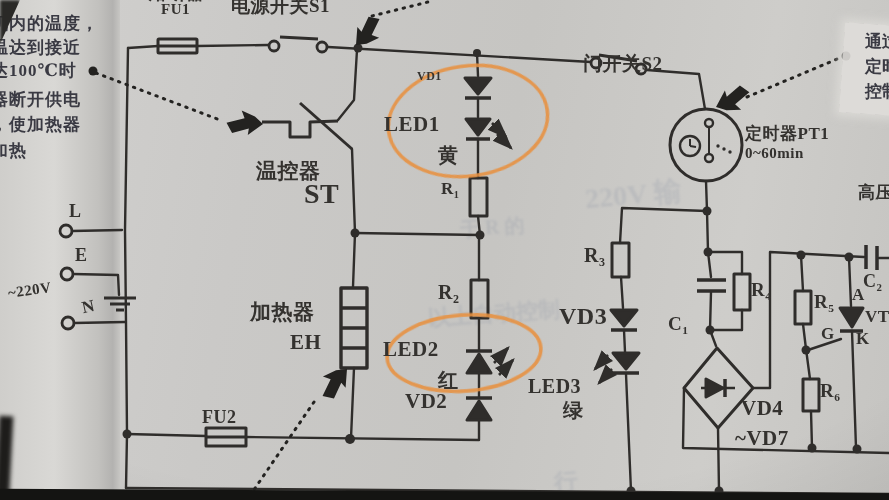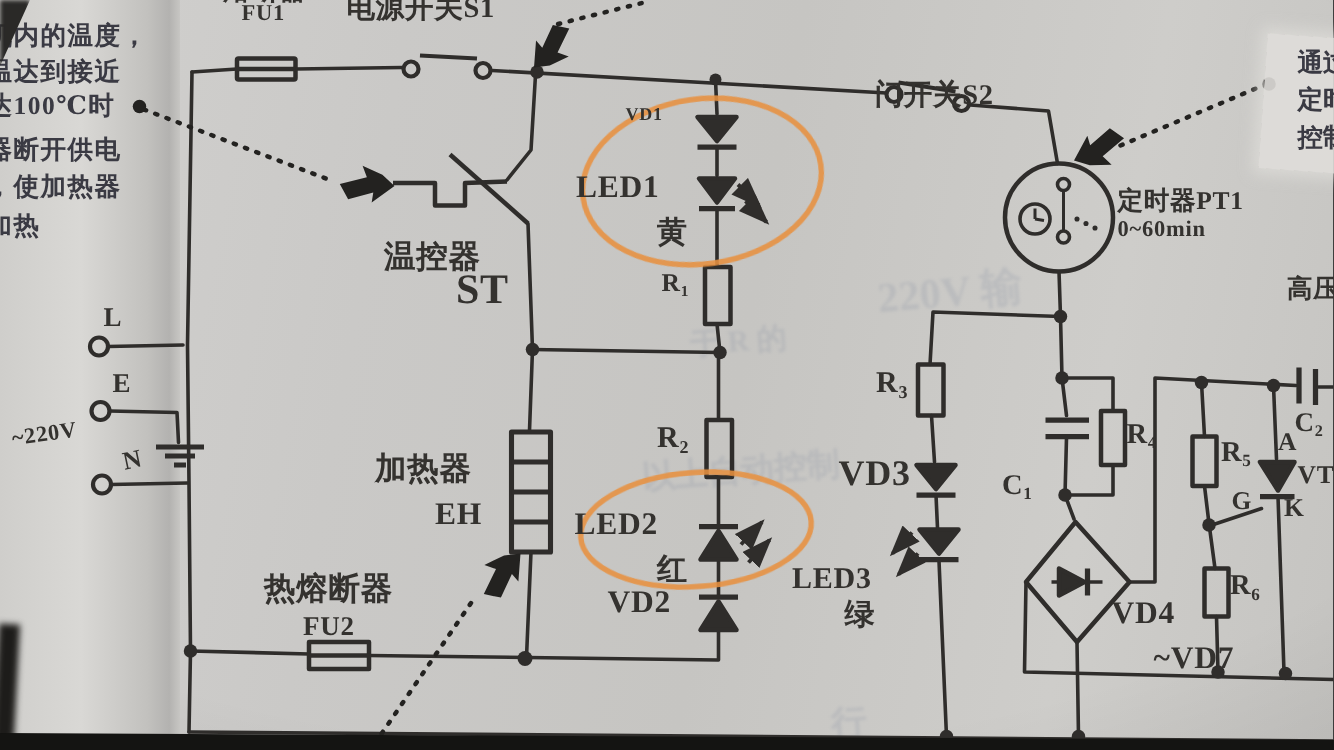--- a/index.html
+++ b/index.html
@@ -256,37 +256,36 @@
         <span class="lbl" style="left: 417px; top: 70px; font-size: 12px;">VD1</span>
         <span class="lbl" style="left: 384px; top: 113px; font-size: 21px;">LED1</span>
         <span class="lbl" style="left: 438px; top: 145px; font-size: 20px;">黄</span>
         <span class="lbl" style="left: 441px; top: 180px; font-size: 17px;">R<sub>1</sub></span>
         <span class="lbl" style="left: 438px; top: 282px; font-size: 20px;">R<sub>2</sub></span>
         <span class="lbl" style="left: 383px; top: 338px; font-size: 21px;">LED2</span>
         <span class="lbl" style="left: 438px; top: 370px; font-size: 20px;">红</span>
         <span class="lbl" style="left: 405px; top: 390px; font-size: 21px;">VD2</span>
         <span class="lbl" style="left: 250px; top: 301px; font-size: 21px; text-align: center;">加热器</span>
         <span class="lbl" style="left: 290px; top: 331px; font-size: 21px;">EH</span>
-        <span class="lbl" style="left: 176px; top: 381px; font-size: 21px;">热熔断器</span>
         <span class="lbl" style="left: 202px; top: 408px; font-size: 18px;">FU2</span>
         <span class="lbl" style="left: 584px; top: 245px; font-size: 20px;">R<sub>3</sub></span>
         <span class="lbl" style="left: 559px; top: 304px; font-size: 24px;">VD3</span>
         <span class="lbl" style="left: 528px; top: 376px; font-size: 20px;">LED3</span>
         <span class="lbl" style="left: 563px; top: 400px; font-size: 20px;">绿</span>
         <span class="lbl" style="left: 668px; top: 270px; font-size: 19px; margin-top: 44px;">C<sub>1</sub></span>
         <span class="lbl" style="left: 751px; top: 280px; font-size: 19px;">R<sub>4</sub></span>
         <span class="lbl" style="left: 814px; top: 292px; font-size: 19px;">R<sub>5</sub></span>
         <span class="lbl" style="left: 820px; top: 381px; font-size: 19px;">R<sub>6</sub></span>
         <span class="lbl" style="left: 863px; top: 272px; font-size: 18px;">C<sub>2</sub></span>
         <span class="lbl" style="left: 852px; top: 286px; font-size: 17px;">A</span>
         <span class="lbl" style="left: 865px; top: 308px; font-size: 17px;">VT</span>
         <span class="lbl" style="left: 821px; top: 325px; font-size: 17px;">G</span>
         <span class="lbl" style="left: 856px; top: 330px; font-size: 17px;">K</span>
         <span class="lbl" style="left: 741px; top: 397px; font-size: 21px;">VD4</span>
-        <span class="lbl" style="left: 735px; top: 427px; font-size: 21px; margin-left: 34px;">~VD7</span>
+        <span class="lbl" style="left: 735px; top: 427px; font-size: 21px;">~VD7</span>
         <span class="lbl" style="left: 858px; top: 184px; font-size: 17px;">高压</span>
       </div>
 
     
     <div id="left-note" class="layer">
         <div style="left: -9px; top: 12px;">机内的温度，</div>
         <div style="left: -9px; top: 36px;">温达到接近</div>
         <div style="left: -9px; top: 59px;">达100℃时</div>
         <div style="left: -9px; top: 88px;">器断开供电</div>
         <div style="left: -9px; top: 113px;">，使加热器</div>

